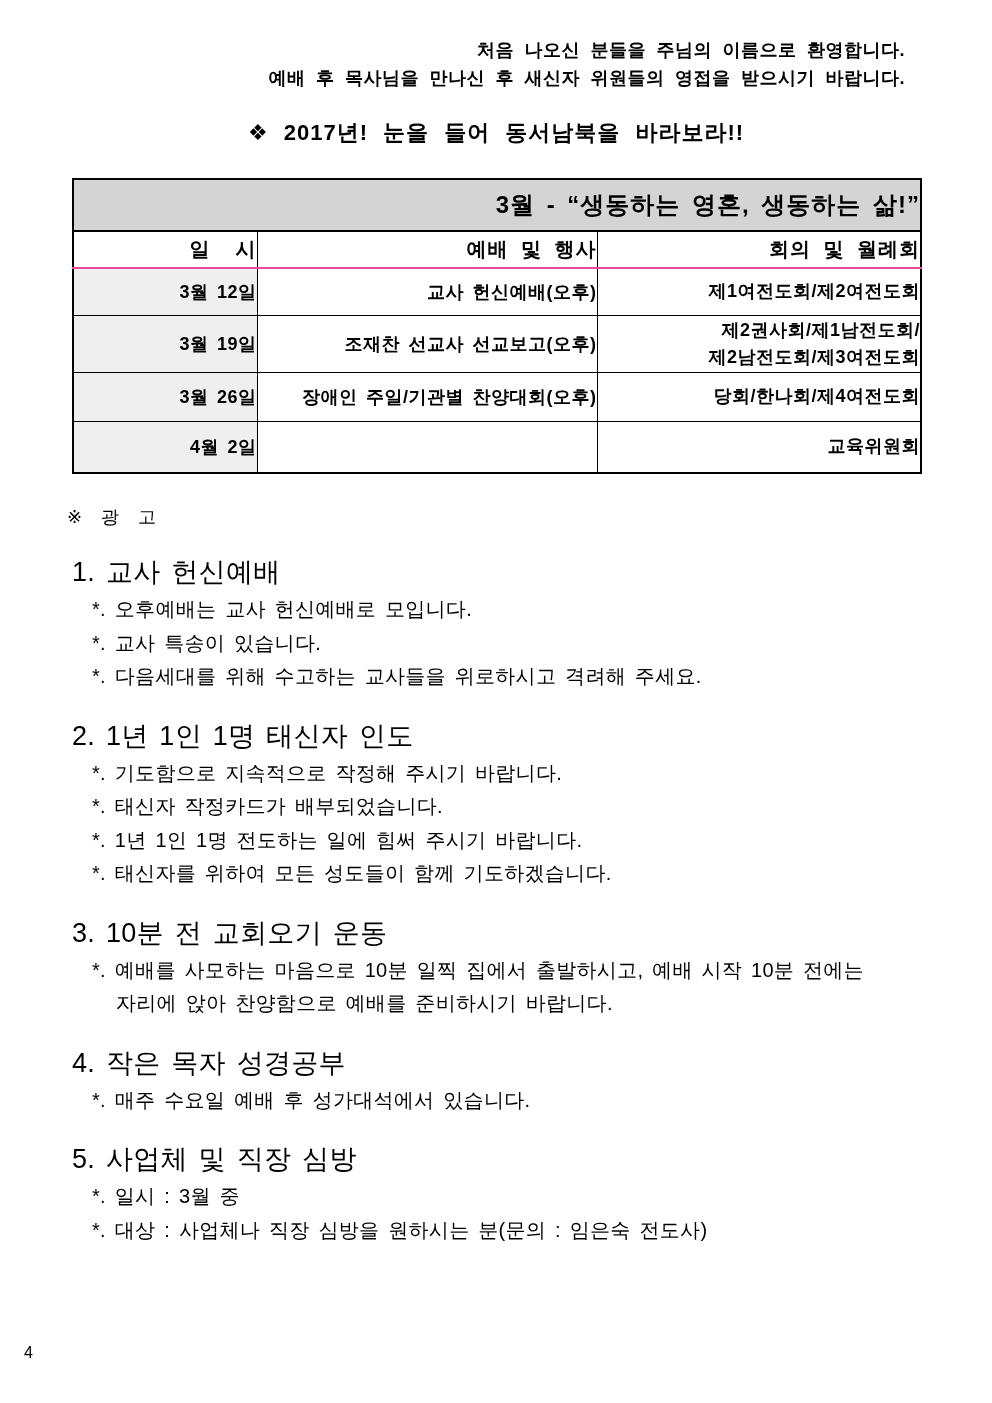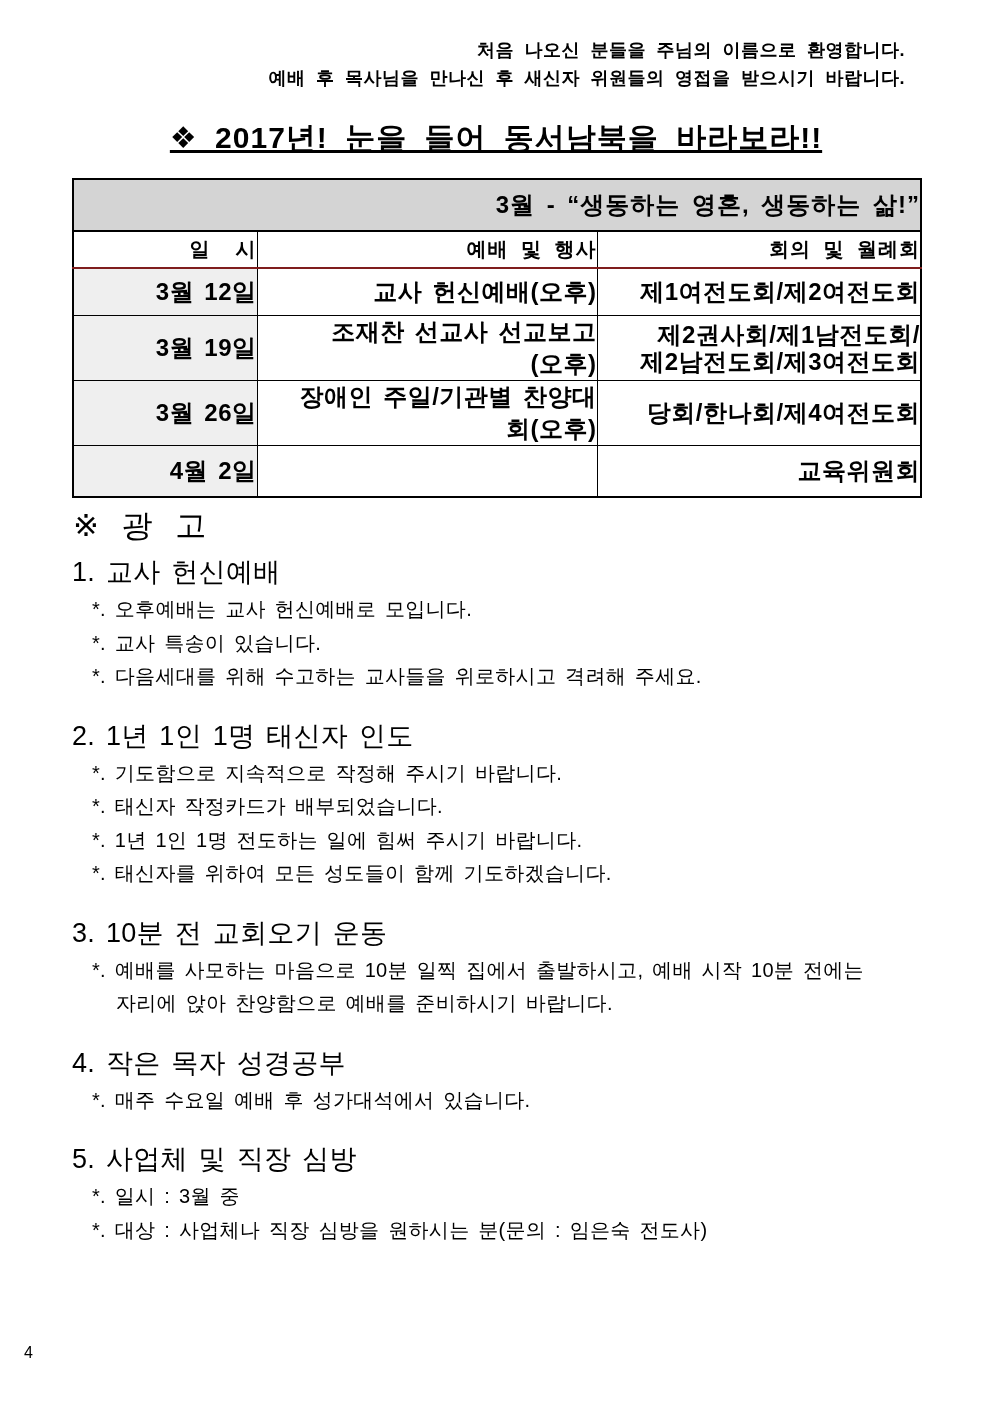--- a/index.html
+++ b/index.html
@@ -29,25 +29,24 @@
   }
 
   
   .main-title {
     position: absolute;
     top: 118px;
     left: 0;
     width: 100%;
     margin: 0;
     text-align: center;
-    font-size: 30px;
+    font-size: 22px;
     font-weight: bold;
     word-spacing: 8px;
     letter-spacing: 1px;
-    text-decoration: underline;
   }
 
   
   table.schedule {
     position: absolute;
     left: 72px;
     top: 178px;
     width: 848px;
     border-collapse: collapse;
     table-layout: fixed;
@@ -64,39 +63,39 @@
     background: #d4d4d4;
     font-size: 24px;
     height: 52px;
     border-bottom: 2px solid #000000;
     word-spacing: 4px;
     letter-spacing: 1px;
   }
   tr.t-head th {
     font-size: 20px;
     height: 37px;
-    border-bottom: 2px solid #7f1d1d;
+    border-bottom: 2px solid #ec4899;
     white-space: pre-wrap;
     word-spacing: 6px;
     letter-spacing: 1px;
   }
-  tr.r td { font-size: 24px; letter-spacing: 0.5px; word-spacing: 3px; padding-left: 42px; }
+  tr.r td { font-size: 18px; letter-spacing: 0.5px; word-spacing: 3px; padding-left: 42px; }
   tr.r td.date-cell { background: #efefef; }
   tr.r1 td { height: 47px; }
   tr.r2 td { height: 57px; }
   tr.r3 td { height: 49px; }
   tr.r4 td { height: 52px; }
   td.meeting-cell { white-space: pre-line; line-height: 27px; }
 
   
   .gwanggo {
     position: absolute;
-    left: 73px;
+    left: 67px;
     top: 505px;
-    font-size: 31px;
+    font-size: 18px;
     font-weight: 500;
     word-spacing: 10px;
     letter-spacing: 2px;
     text-align: center;
   }
   .ann {
     position: absolute;
     left: 72px;
     top: 557px;
     width: 852px;

